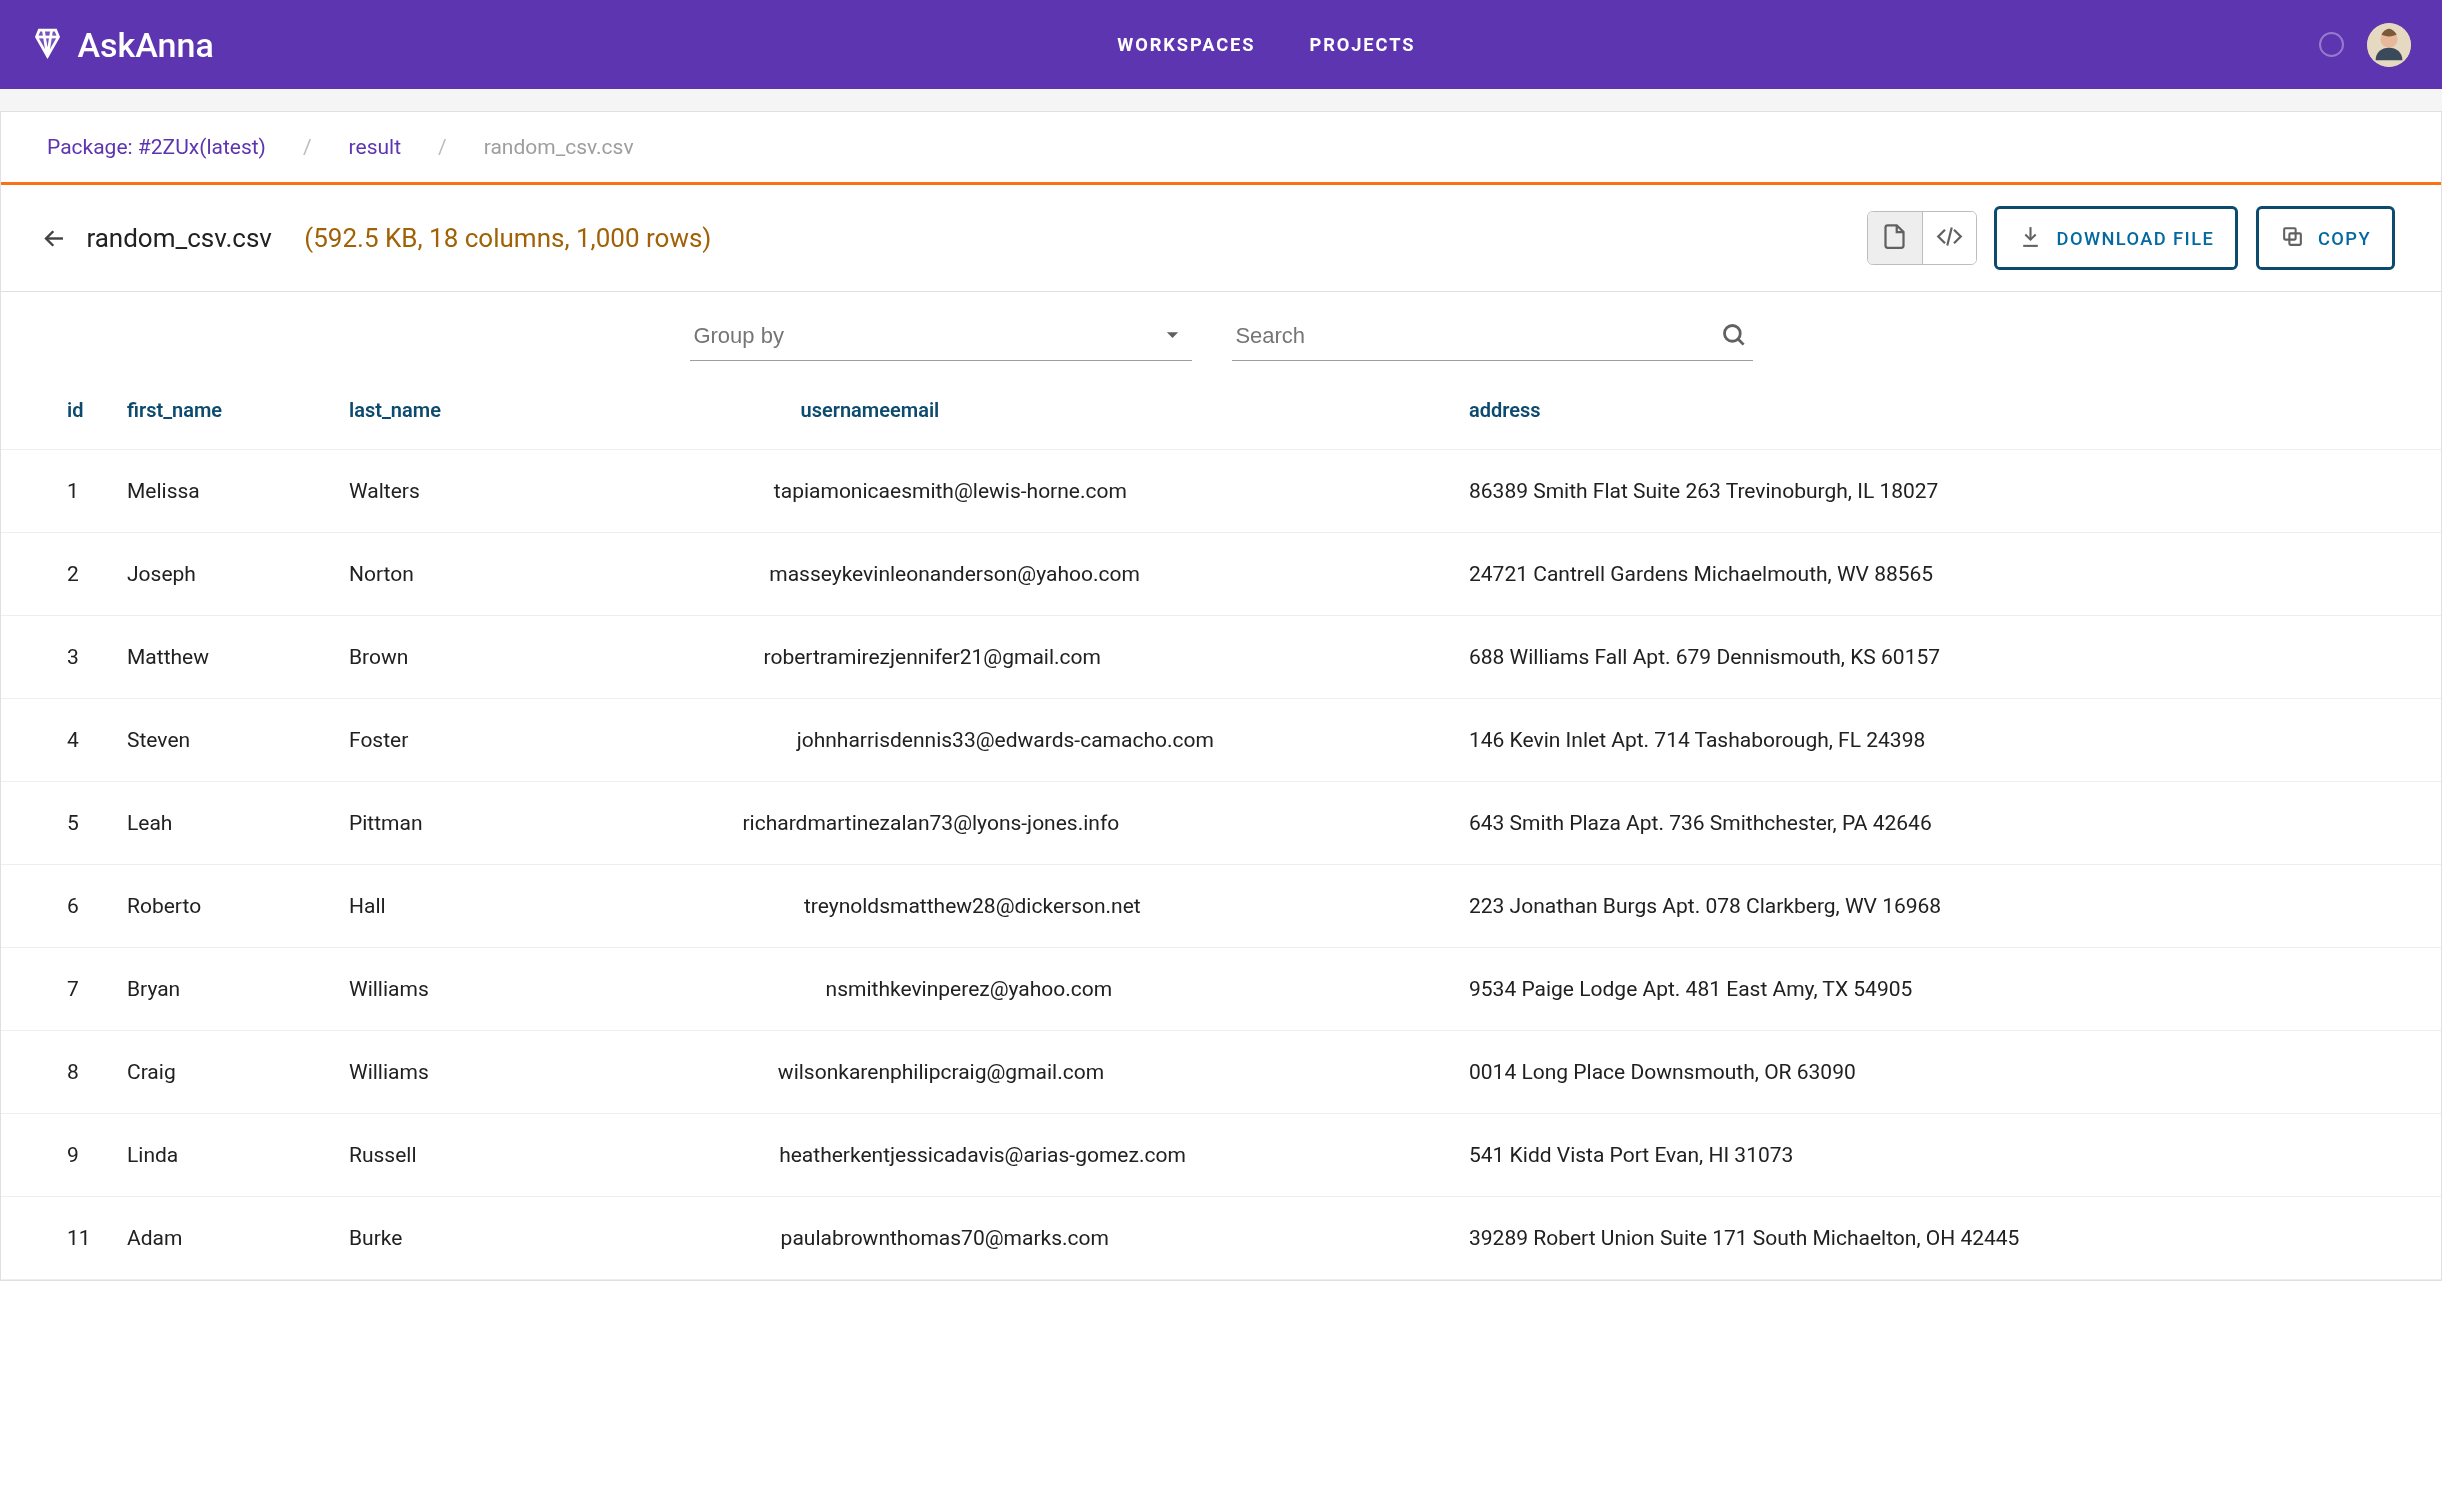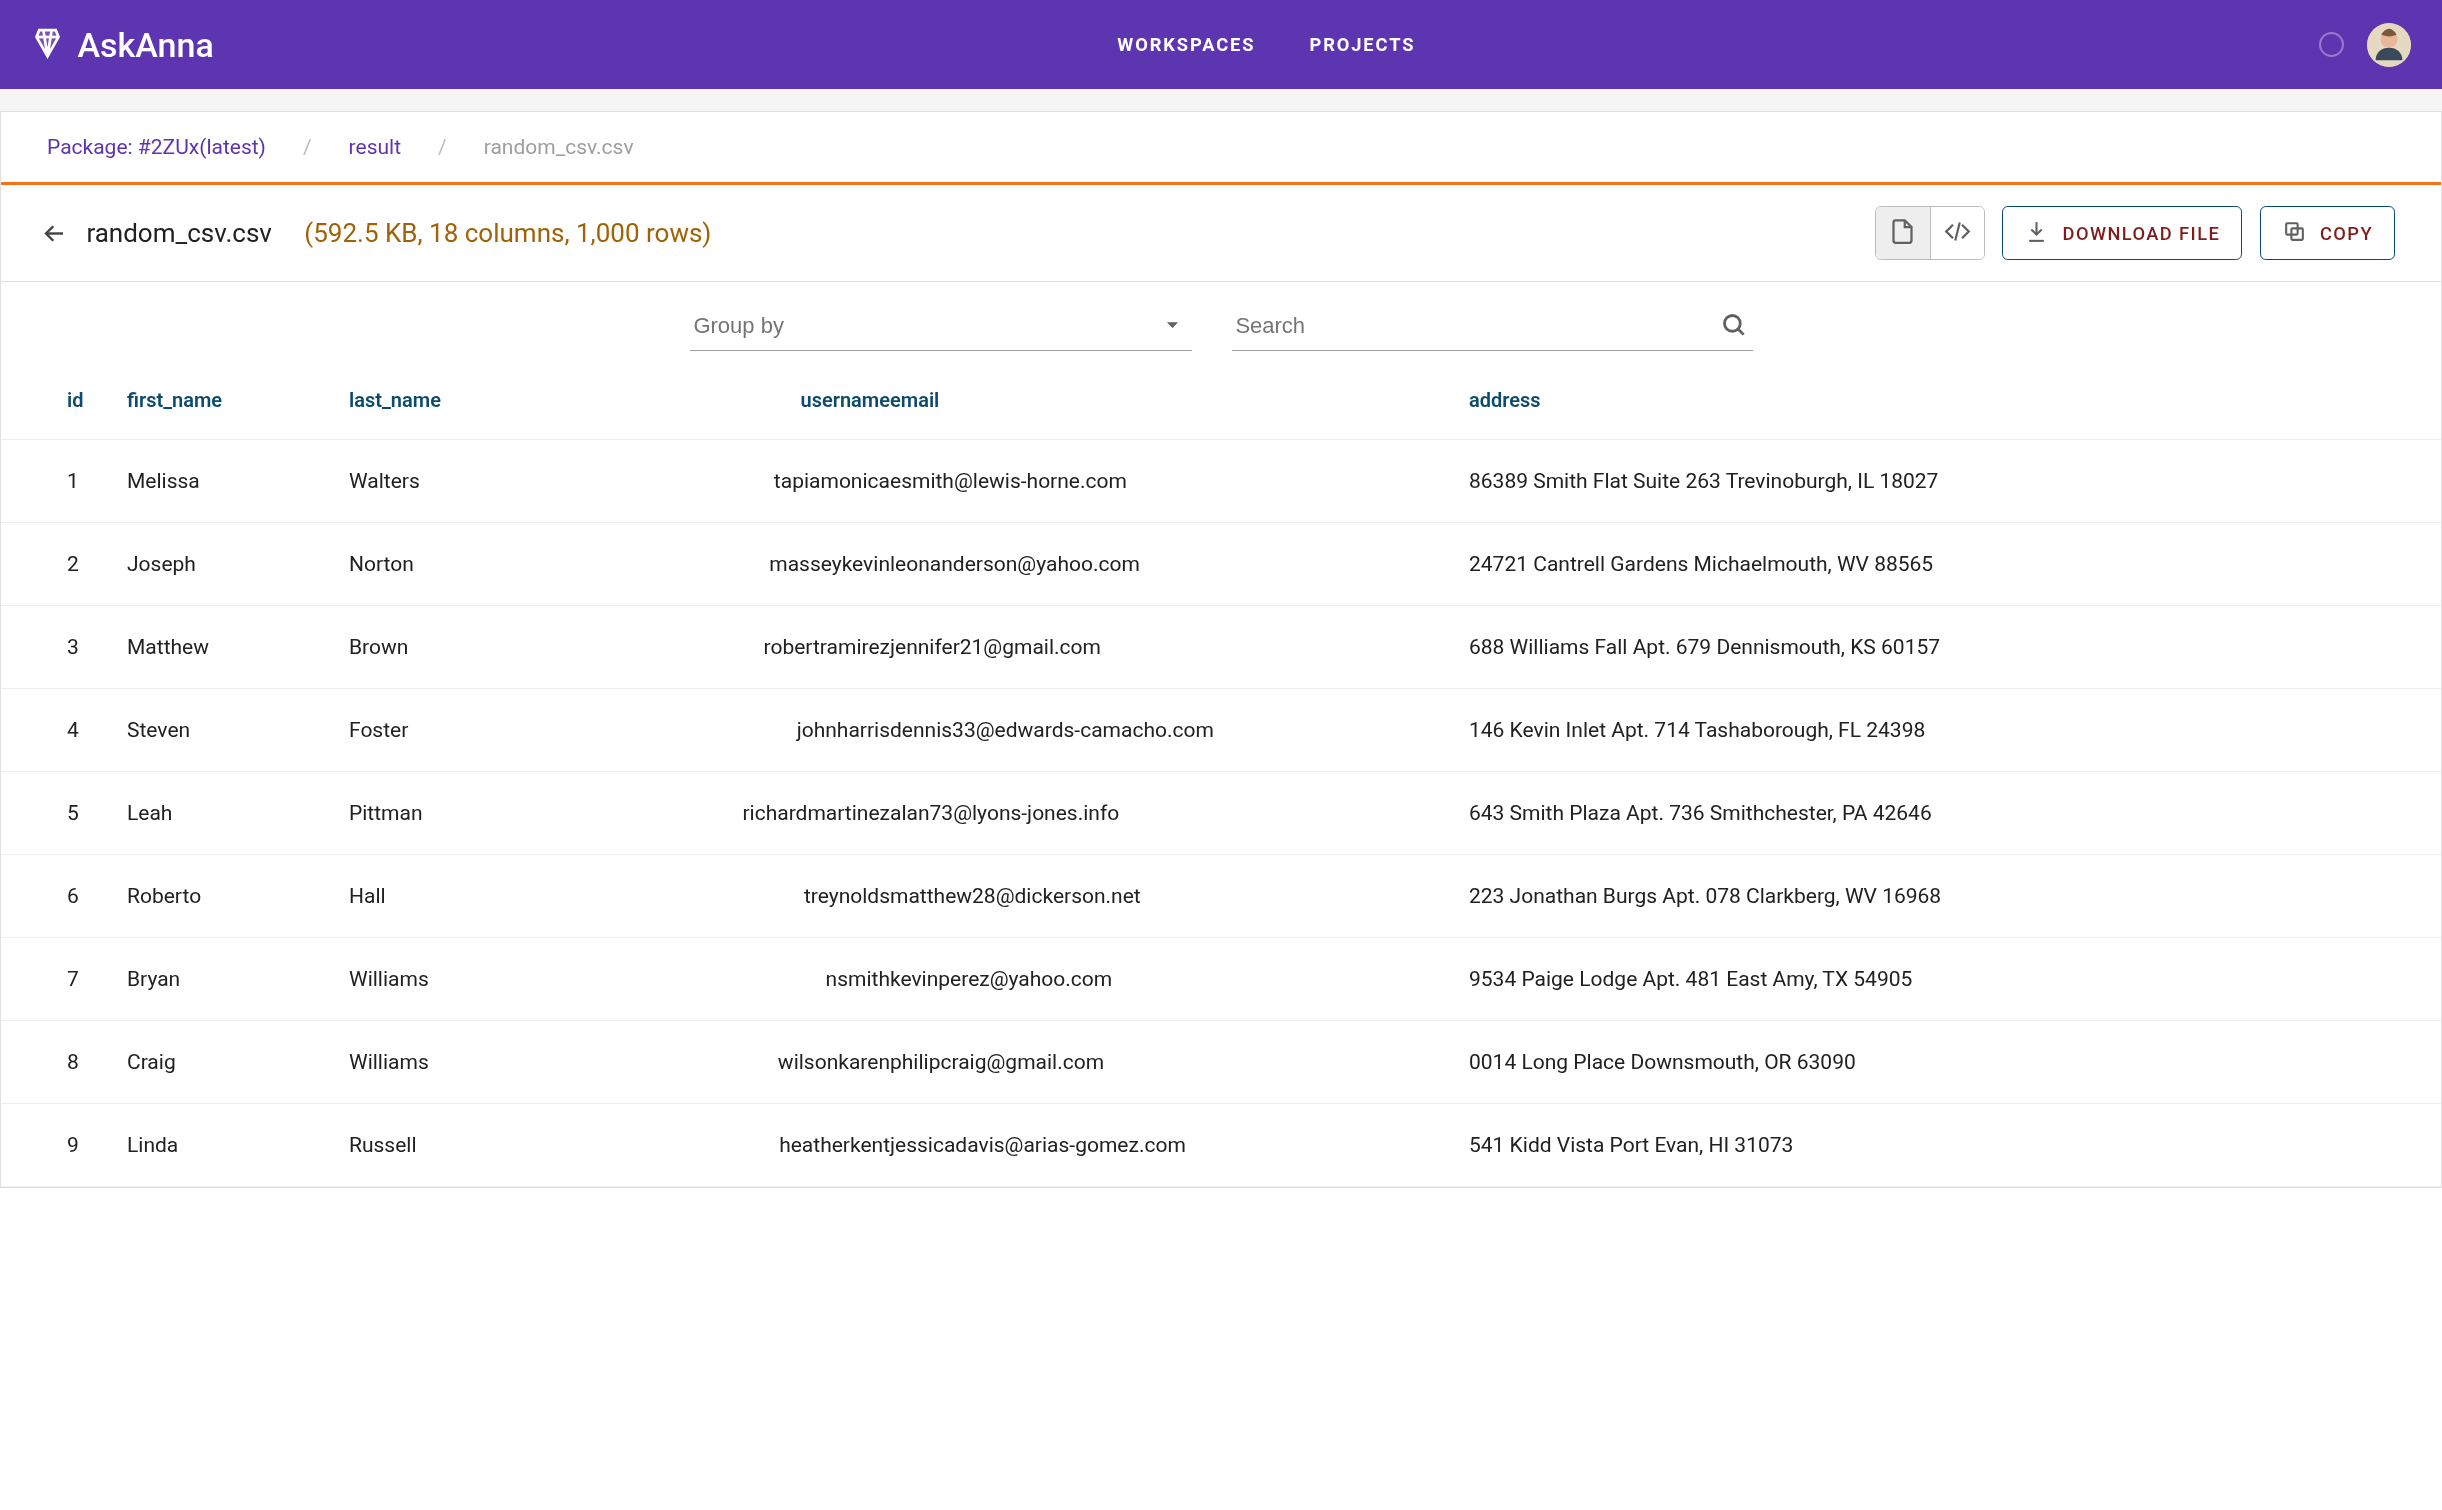--- a/index.html
+++ b/index.html
@@ -23,21 +23,21 @@
 .file-header { padding: 21px 46px 21px 39px; display: flex; align-items: center; gap: 17.4px; border-bottom: 1px solid #e0e0e0; }
 .back-arrow { cursor: pointer; color: #424242; display: flex; }
 .back-arrow svg { width: 29px; height: 29px; }
 .file-name { font-size: 26px; color: #212121; }
 .file-meta { font-size: 26px; color: #a16207; margin-left: 15px; }
 .fh-spacer { flex: 1; }
 .btn-group { display: flex; border: 1px solid #bdbdbd; border-radius: 5.8px; overflow: hidden; }
 .icon-btn { width: 54px; height: 52px; display: flex; align-items: center; justify-content: center; cursor: pointer; background: #fff; }
 .icon-btn.active { background: #eeeeee; }
 .icon-btn + .icon-btn { border-left: 1px solid #bdbdbd; }
-.outline-btn { border: 1px solid #0c4a6e; border-radius: 5.8px; height: 54px; display: flex; align-items: center; gap: 13.5px; padding: 0 21px; cursor: pointer; background: #fff; font-size: 18.3px; font-weight: 500; letter-spacing: 1.4px; color: #7f1d1d; }
+.outline-btn { border: 3px solid #0c4a6e; border-radius: 5.8px; height: 64px; display: flex; align-items: center; gap: 13.5px; padding: 0 21px; cursor: pointer; background: #fff; font-size: 18.3px; font-weight: 500; letter-spacing: 1.4px; color: #0369a1; }
 .outline-btn svg { width: 25px; height: 25px; }
 .controls-row { padding: 23px 46px 7.7px; display: flex; justify-content: center; gap: 40px; }
 .field-wrap { position: relative; }
 .text-field { border: none; border-bottom: 1px solid #9e9e9e; padding: 7.7px 39px 11.6px 3.9px; font-size: 22px; color: #757575; background: transparent; outline: none; width: 502px; }
 .text-field.search { width: 521px; }
 .field-icon { position: absolute; right: 5.8px; top: 5.8px; color: #757575; }
 .field-icon svg { width: 27px; height: 27px; }
 table { width: 100%; border-collapse: collapse; }
 thead th { text-align: left; padding: 29px 0 27px; font-size: 20px; font-weight: 600; color: #0c4a6e; }
 tbody td { padding: 29px 0; font-size: 21px; color: #212121; border-top: 1px solid #eeeeee; }
@@ -242,17 +242,25 @@
           <td class="col-ad">0014 Long Place Downsmouth, OR 63090</td>
         </tr>
         <tr>
           <td class="col-id">9</td>
           <td class="col-fn">Linda</td>
           <td class="col-ln">Russell</td>
           <td class="col-un">heatherkent</td>
           <td class="col-em">jessicadavis@arias-gomez.com</td>
           <td class="col-ad">541 Kidd Vista Port Evan, HI 31073</td>
         </tr>
+        <tr>
+          <td class="col-id">11</td>
+          <td class="col-fn">Adam</td>
+          <td class="col-ln">Burke</td>
+          <td class="col-un">paulabrown</td>
+          <td class="col-em">thomas70@marks.com</td>
+          <td class="col-ad">39289 Robert Union Suite 171 South Michaelton, OH 42445</td>
+        </tr>
       </tbody>
   </table>
 
 </div>
 
 
 </body></html>

